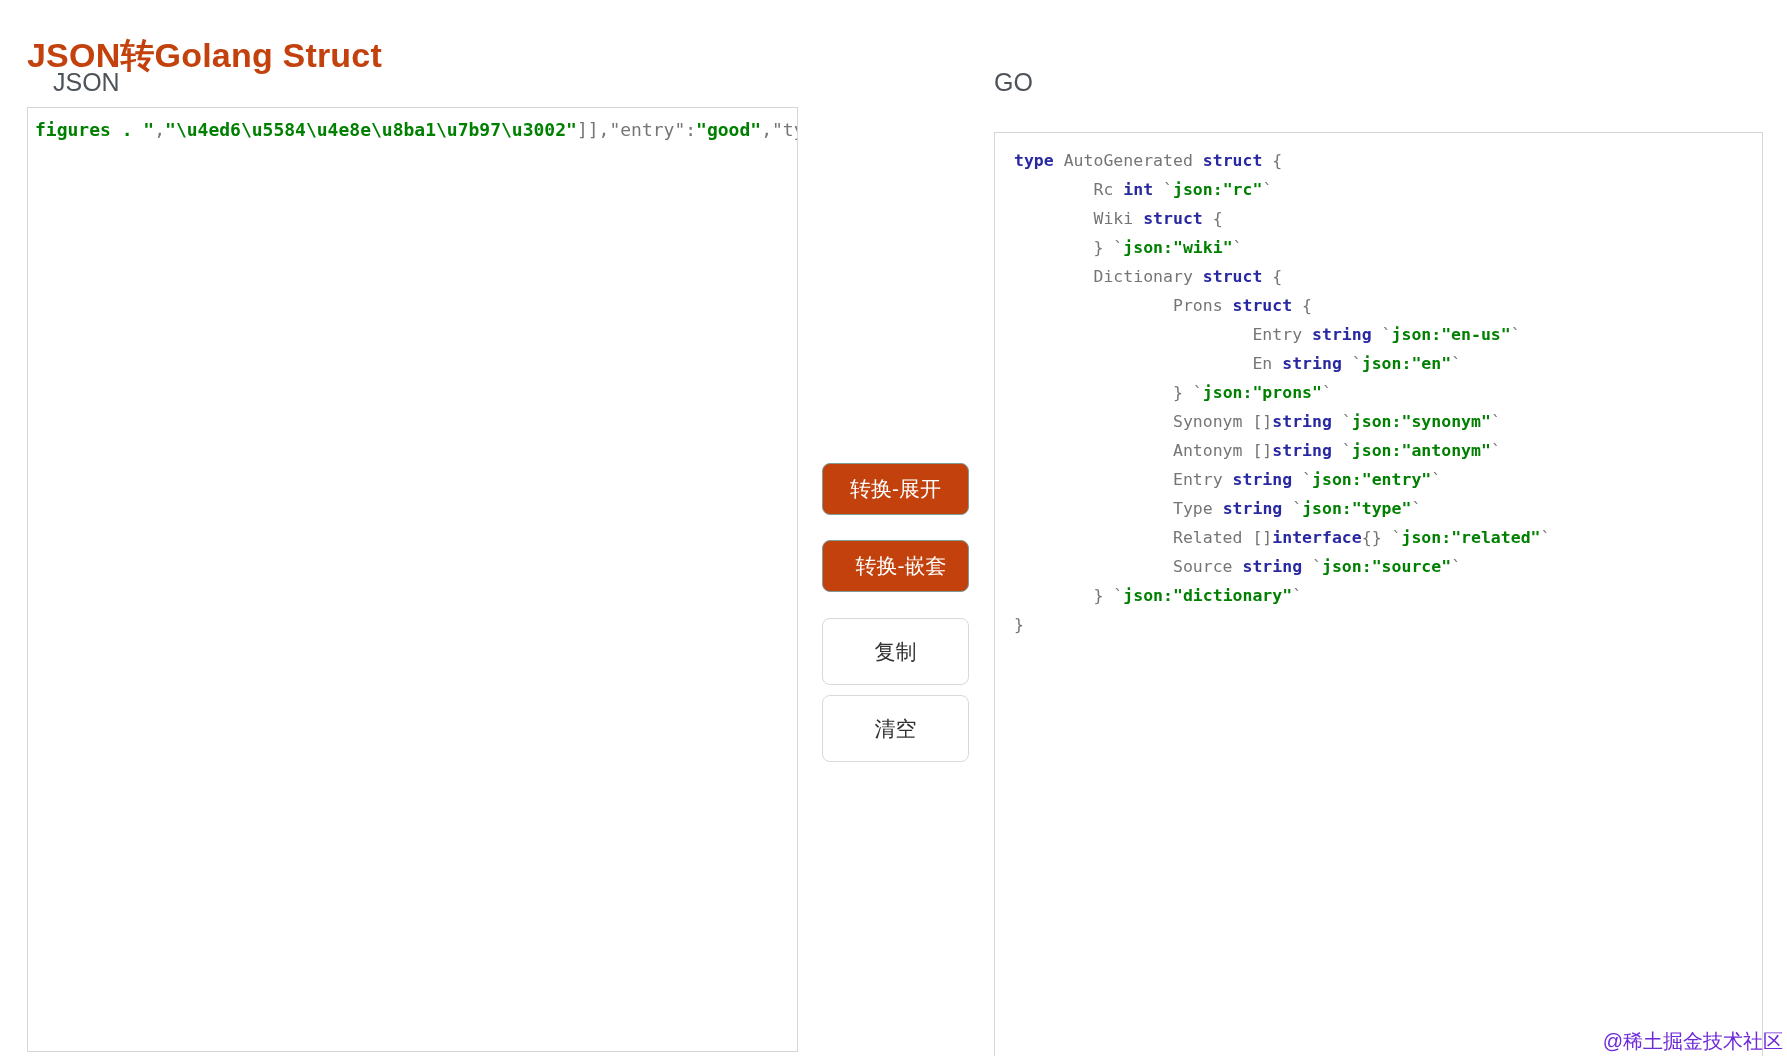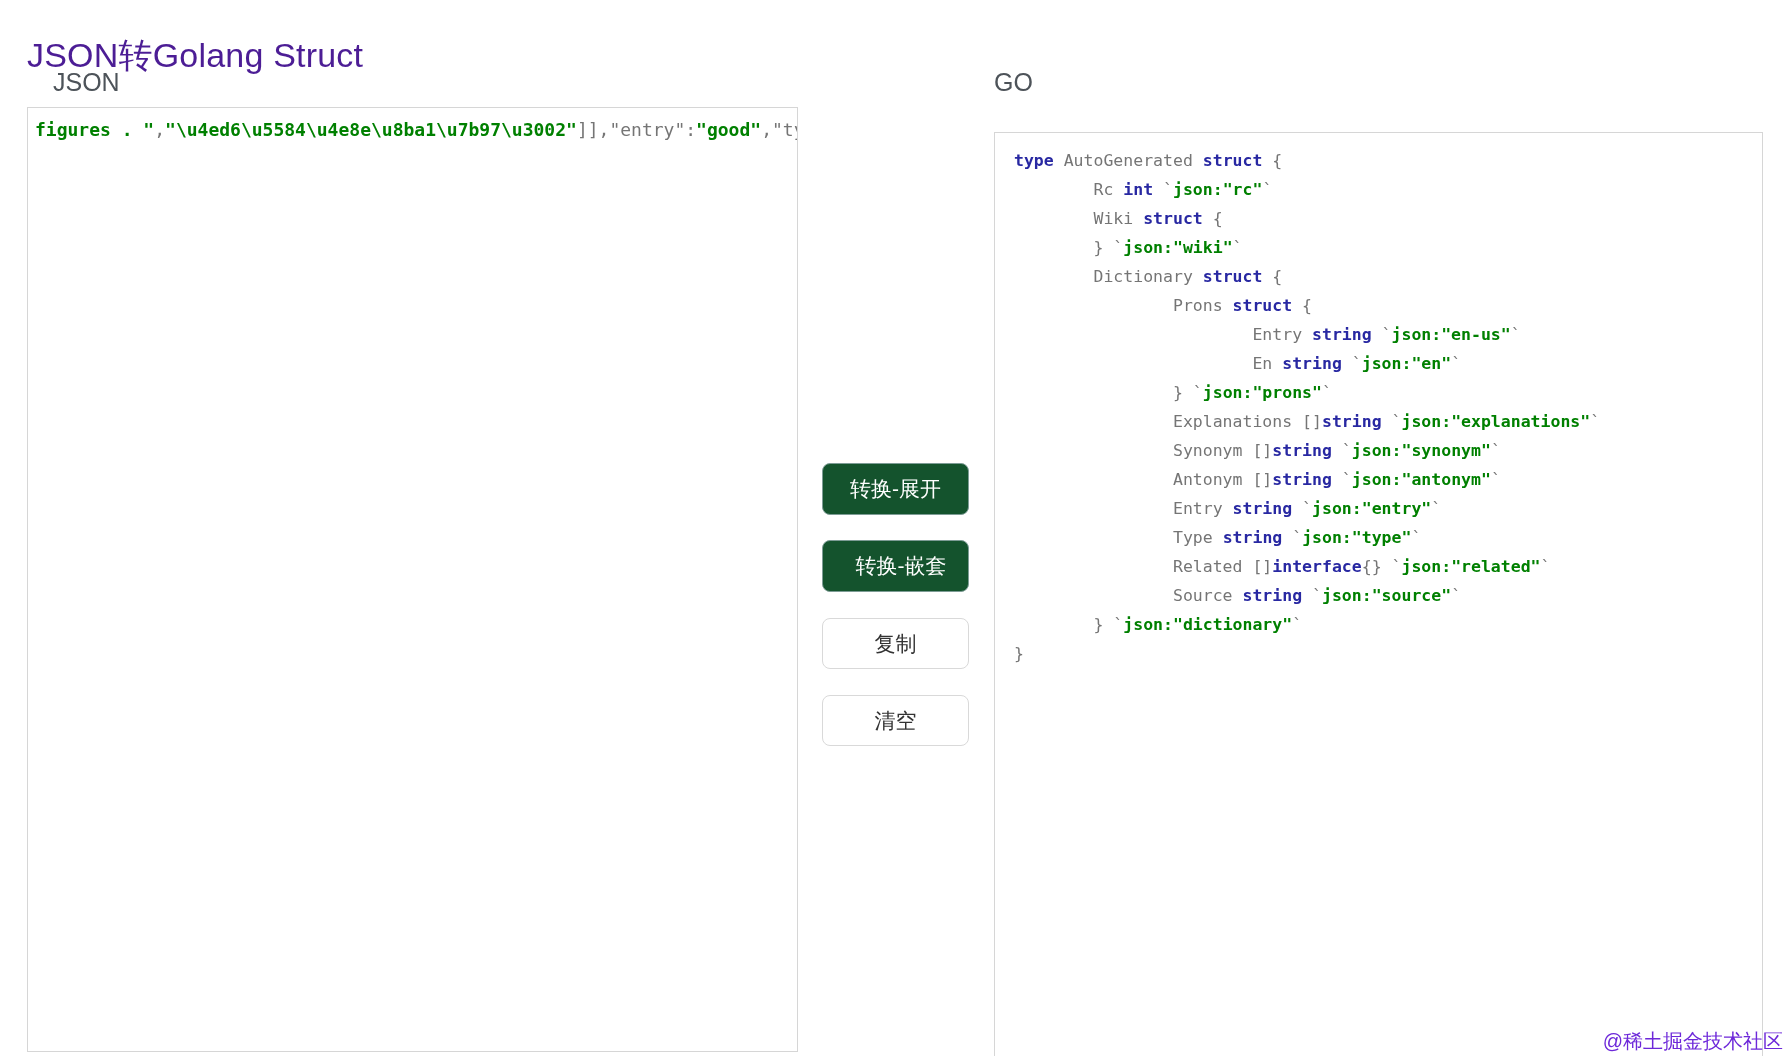--- a/index.html
+++ b/index.html
@@ -4,21 +4,21 @@
 <style>
   html,body{margin:0;padding:0;background:#ffffff;}
   body{
     position:relative;
     width:1787px;height:1056px;
     overflow:hidden;
     font-family:"Liberation Sans", sans-serif;
   }
   .page-title{
     position:absolute;left:27px;top:10px;
-    font-size:34px;font-weight:normal;color:#4c1d95;
+    font-size:34px;font-weight:bold;color:#c2410c;
     letter-spacing:0.2px;
   }
   .panel-label{
     position:absolute;top:68px;
     font-size:25px;color:#4d5359;
   }
   .json-label{left:29px;margin-left:24px;}
   .go-label{left:994px;}
   .editor{
     position:absolute;top:107px;height:945px;
@@ -45,26 +45,26 @@
     position:absolute;left:822px;width:147px;
     border-radius:8px;
     font-family:"Liberation Sans", sans-serif;
     font-size:21px;font-weight:500;
     display:flex;align-items:center;justify-content:center;
     box-sizing:border-box;
     cursor:pointer;
     padding:0;
   }
   .btn-solid{
-    background:#14532d;color:#ffffff;
+    background:#c2410c;color:#ffffff;
     border:1px solid #7d9c95;height:52px;
   }
   .btn-outline{
     background:#ffffff;color:#333333;
-    border:1px solid #d9d9d9;height:51px;
+    border:1px solid #d9d9d9;height:67px;
     font-weight:400;
   }
   .btn-expand{top:463px;}
   .btn-nested{top:540px;padding-left:11px;}
   .btn-copy{top:618px;}
   .btn-clear{top:695px;}
   .watermark{
     position:absolute;right:4px;top:1028px;
     font-size:20px;color:#6d28d9;
     z-index:5;
@@ -85,21 +85,20 @@
 <div class="editor go-editor">
     <div class="code-line"><span class="tok-k">type</span><span class="tok-p"> </span><span class="tok-v">AutoGenerated</span><span class="tok-p"> </span><span class="tok-k">struct</span><span class="tok-p"> {</span></div>
     <div class="code-line"><span class="tok-p">	</span><span class="tok-v">Rc</span><span class="tok-p"> </span><span class="tok-k">int</span><span class="tok-p"> </span><span class="tok-t">`</span><span class="tok-s">json:"rc"</span><span class="tok-t">`</span></div>
     <div class="code-line"><span class="tok-p">	</span><span class="tok-v">Wiki</span><span class="tok-p"> </span><span class="tok-k">struct</span><span class="tok-p"> {</span></div>
     <div class="code-line"><span class="tok-p">	} </span><span class="tok-t">`</span><span class="tok-s">json:"wiki"</span><span class="tok-t">`</span></div>
     <div class="code-line"><span class="tok-p">	</span><span class="tok-v">Dictionary</span><span class="tok-p"> </span><span class="tok-k">struct</span><span class="tok-p"> {</span></div>
     <div class="code-line"><span class="tok-p">		</span><span class="tok-v">Prons</span><span class="tok-p"> </span><span class="tok-k">struct</span><span class="tok-p"> {</span></div>
     <div class="code-line"><span class="tok-p">			</span><span class="tok-v">Entry</span><span class="tok-p"> </span><span class="tok-k">string</span><span class="tok-p"> </span><span class="tok-t">`</span><span class="tok-s">json:"en-us"</span><span class="tok-t">`</span></div>
     <div class="code-line"><span class="tok-p">			</span><span class="tok-v">En</span><span class="tok-p"> </span><span class="tok-k">string</span><span class="tok-p"> </span><span class="tok-t">`</span><span class="tok-s">json:"en"</span><span class="tok-t">`</span></div>
     <div class="code-line"><span class="tok-p">		} </span><span class="tok-t">`</span><span class="tok-s">json:"prons"</span><span class="tok-t">`</span></div>
-    <div class="code-line"><span class="tok-p">		</span><span class="tok-v">Explanations</span><span class="tok-p"> []</span><span class="tok-k">string</span><span class="tok-p"> </span><span class="tok-t">`</span><span class="tok-s">json:"explanations"</span><span class="tok-t">`</span></div>
     <div class="code-line"><span class="tok-p">		</span><span class="tok-v">Synonym</span><span class="tok-p"> []</span><span class="tok-k">string</span><span class="tok-p"> </span><span class="tok-t">`</span><span class="tok-s">json:"synonym"</span><span class="tok-t">`</span></div>
     <div class="code-line"><span class="tok-p">		</span><span class="tok-v">Antonym</span><span class="tok-p"> []</span><span class="tok-k">string</span><span class="tok-p"> </span><span class="tok-t">`</span><span class="tok-s">json:"antonym"</span><span class="tok-t">`</span></div>
     <div class="code-line"><span class="tok-p">		</span><span class="tok-v">Entry</span><span class="tok-p"> </span><span class="tok-k">string</span><span class="tok-p"> </span><span class="tok-t">`</span><span class="tok-s">json:"entry"</span><span class="tok-t">`</span></div>
     <div class="code-line"><span class="tok-p">		</span><span class="tok-v">Type</span><span class="tok-p"> </span><span class="tok-k">string</span><span class="tok-p"> </span><span class="tok-t">`</span><span class="tok-s">json:"type"</span><span class="tok-t">`</span></div>
     <div class="code-line"><span class="tok-p">		</span><span class="tok-v">Related</span><span class="tok-p"> []</span><span class="tok-k">interface</span><span class="tok-p">{} </span><span class="tok-t">`</span><span class="tok-s">json:"related"</span><span class="tok-t">`</span></div>
     <div class="code-line"><span class="tok-p">		</span><span class="tok-v">Source</span><span class="tok-p"> </span><span class="tok-k">string</span><span class="tok-p"> </span><span class="tok-t">`</span><span class="tok-s">json:"source"</span><span class="tok-t">`</span></div>
     <div class="code-line"><span class="tok-p">	} </span><span class="tok-t">`</span><span class="tok-s">json:"dictionary"</span><span class="tok-t">`</span></div>
     <div class="code-line"><span class="tok-p">}</span></div>
   </div>
 

